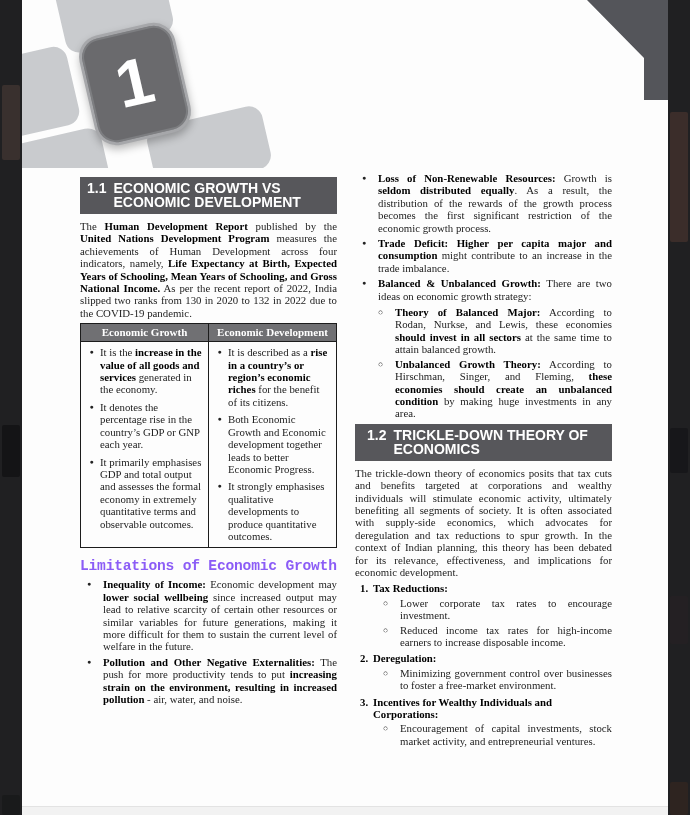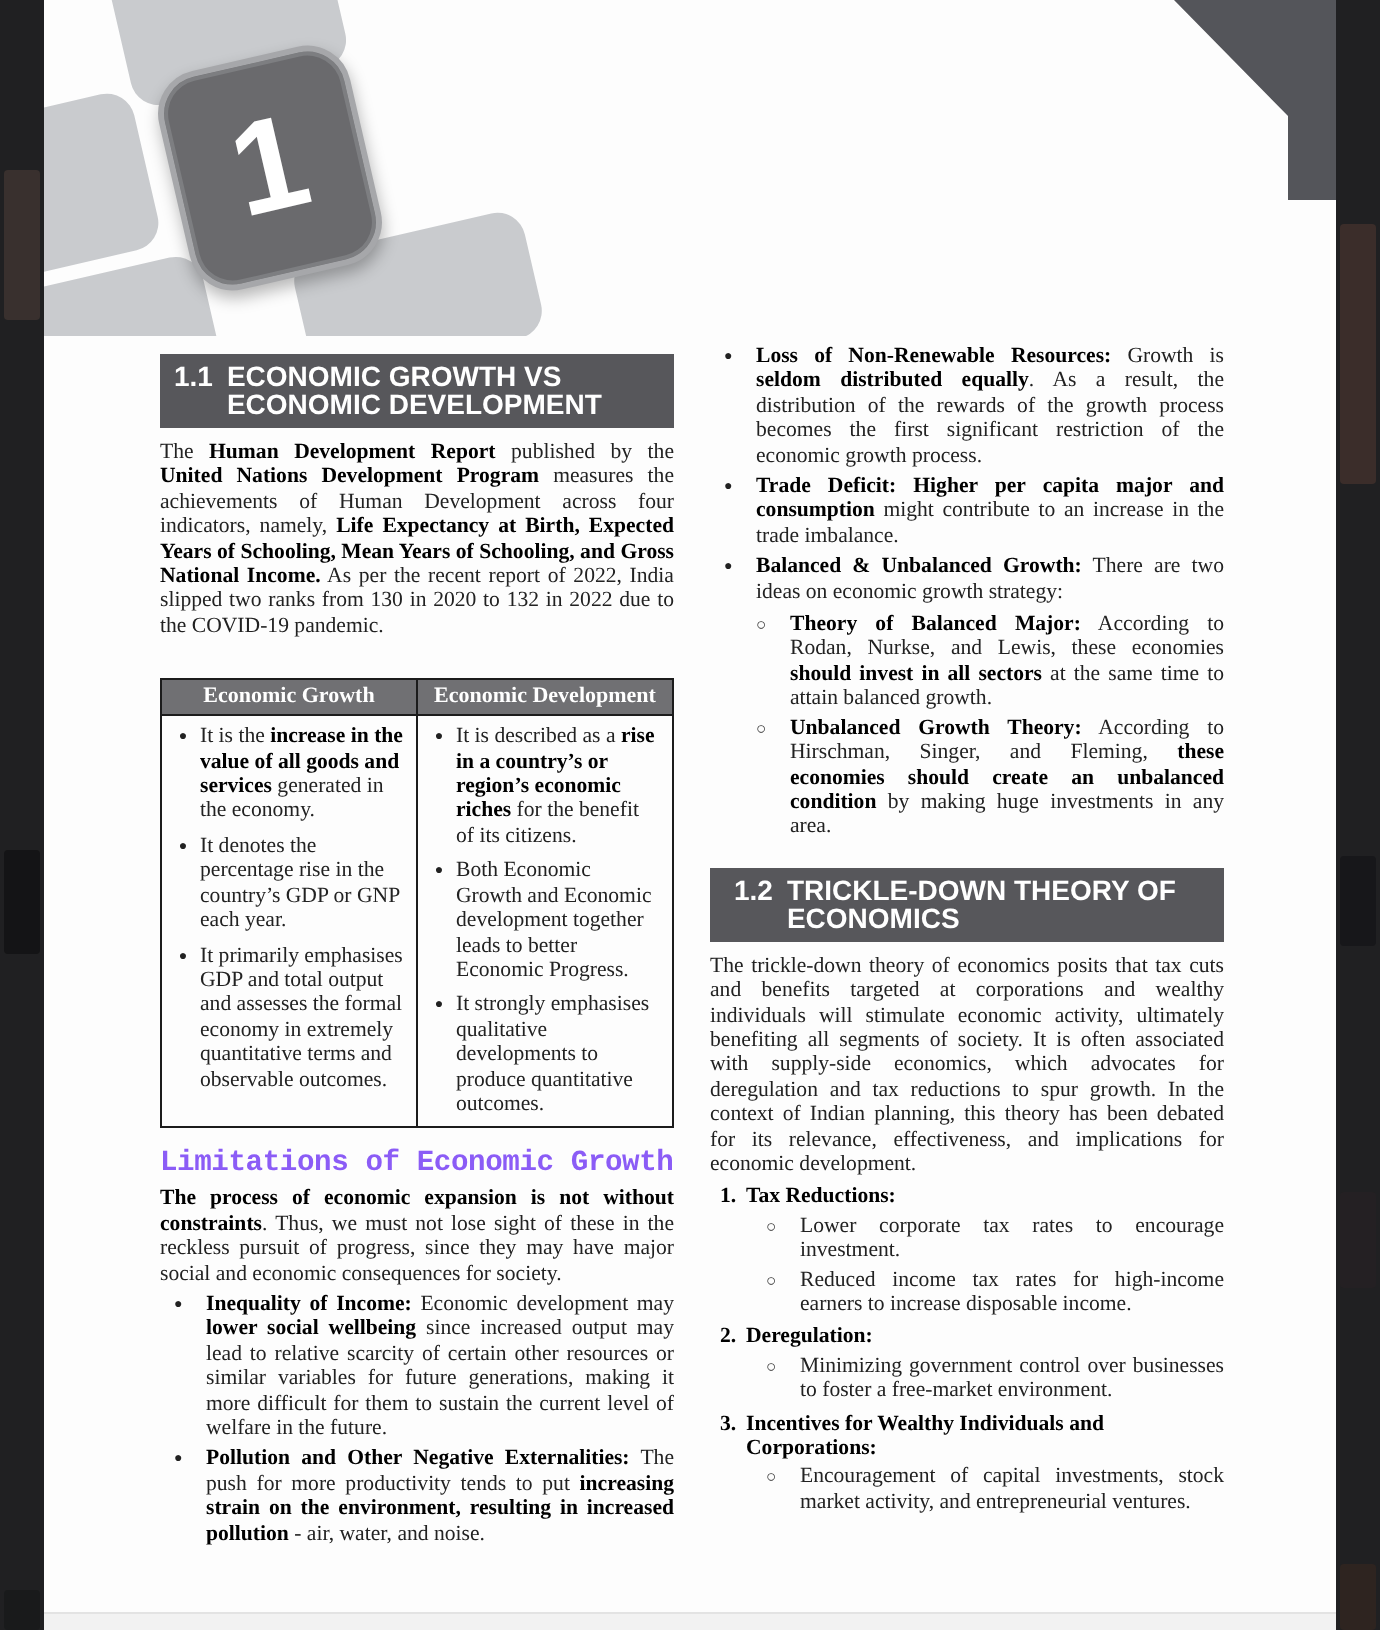--- a/index.html
+++ b/index.html
@@ -40,27 +40,27 @@
           line-height:33px; color:#1b1b1d; letter-spacing:-0.3px; }
 
   
   .content { position:absolute; top:168px; left:58px; width:532px; display:flex; gap:18px; }
   .col { width:257px; font-size:10.8px; line-height:12.4px; color:#222; }
 
   .section-bar { background:var(--bar,#57575b); color:#fff; display:flex; gap:7px;
           font-family:"Liberation Sans",sans-serif; font-weight:bold; font-size:14px;
           line-height:14px; padding:4px 6px 5px 7px; }
   .sec-num { flex:none; }
-  .mt9 { margin-top:9px; } .mt10 { margin-top:14px;padding-left:12px; }
+  .mt9 { margin-top:9px; } .mt10 { margin-top:4px;padding-left:12px; }
 
   .body { margin-top:6px; }
   .just { text-align:justify; }
   b { color:#000; }
 
-  .cmp-table { width:100%; border-collapse:collapse; margin-top:20px; }
+  .cmp-table { width:100%; border-collapse:collapse; margin-top:4px; }
   .cmp-table th { background:var(--table-header,#707073); color:#fff; border:1.2px solid #1c1c1c;
           font-size:11px; line-height:13px; padding:2px 1px; font-weight:bold; }
   .cmp-table td { border:1.2px solid #1c1c1c; vertical-align:top; width:50%;
           padding:4px 5px 5px 2px; }
   .titem { display:flex; margin-bottom:5px; }
   .titem:last-child { margin-bottom:0; }
   .titem .mark { flex:none; width:17px; text-align:center; font-size:7px; line-height:12px; }
   .ttext { flex:1; }
 
   h3 { font-family:Liberation Mono, monospace; font-size:14.6px; line-height:17px;
@@ -161,21 +161,20 @@
                 <div class="titem">
                   <span class="mark">●</span>
                   <div class="ttext">It strongly emphasises qualitative developments to produce quantitative outcomes.</div>
                 </div>
               </td>
             </tr>
           </tbody>
         </table>
 
         <h3>Limitations of Economic Growth</h3>
-        <p class="body just" style="margin-top:2px;"><b>The process of economic expansion is not without constraints</b>. Thus, we must not lose sight of these in the reckless pursuit of progress, since they may have major social and economic consequences for society.</p>
 
         <div class="bullet">
           <span class="mark">●</span>
           <div class="btext"><b>Inequality of Income:</b> Economic development may <b>lower social wellbeing</b> since increased output may lead to relative scarcity of certain other resources or similar variables for future generations, making it more difficult for them to sustain the current level of welfare in the future.</div>
         </div>
         <div class="bullet">
           <span class="mark">●</span>
           <div class="btext"><b>Pollution and Other Negative Externalities:</b> The push for more productivity tends to put <b>increasing strain on the environment, resulting in increased pollution</b> - air, water, and noise.</div>
         </div>
       </div>

